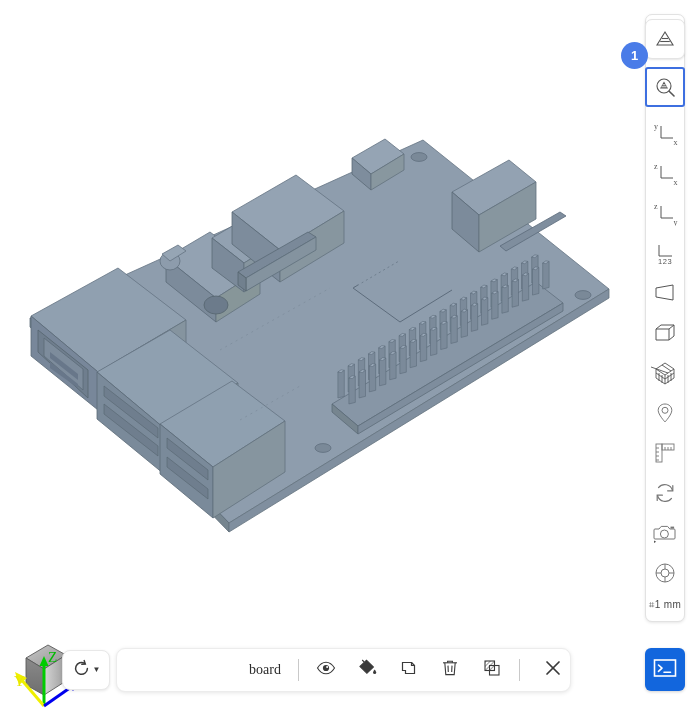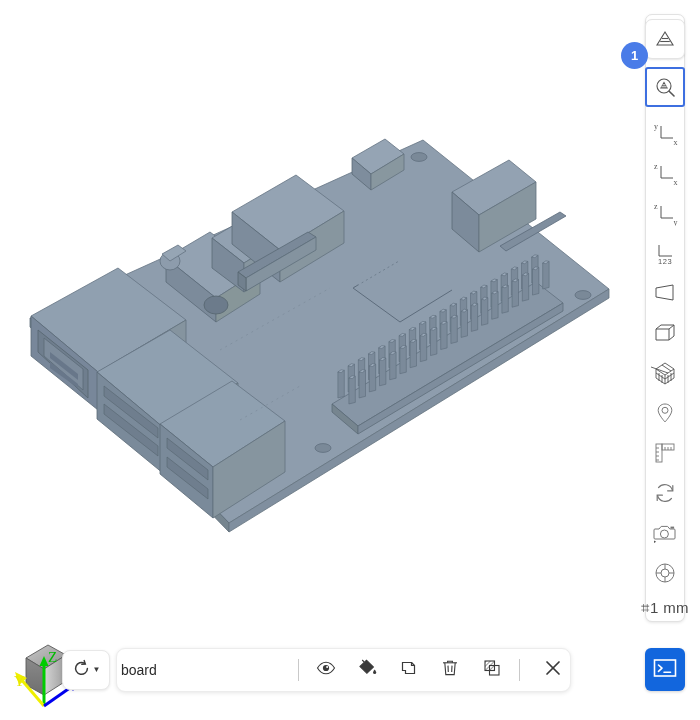--- a/index.html
+++ b/index.html
@@ -42,21 +42,21 @@
     box-shadow: 0 1px 2px rgba(0,0,0,0.10);
     margin-top: 2px;
   }
   .tool-btn.active {
     border: 2px solid #3d6fe0;
     border-radius: 3px;
     width: 40px; height: 40px;
     background: #fff;
   }
   #scale-label {
-    font-size: 15px; color: #4a4a4a; letter-spacing: 0.4px;
+    font-size: 10px; color: #4a4a4a; letter-spacing: 0.4px;
     margin-top: 6px; white-space: nowrap;
     font-family: "Liberation Sans", sans-serif;
     text-align: center;
   }
 
   
   #tool-badge {
     position: absolute; left: 621px; top: 42px;
     width: 27px; height: 27px; border-radius: 50%;
     background: #4a7ce8; color: #ffffff;
@@ -95,23 +95,23 @@
   #bottom-bar {
     position: absolute; left: 116px; top: 648px;
     width: 455px; height: 44px;
     background: #ffffff; border: 1px solid #ececec;
     border-radius: 9px;
     box-shadow: 0 1px 4px rgba(0,0,0,0.10);
     display: flex; align-items: center;
     z-index: 23;
   }
   #object-label {
-    flex: 0 0 160px; text-align: left;
+    flex: 0 0 160px; text-align: right;
     font-size: 14px; color: #2b2b2b;
-    font-family: Liberation Sans, sans-serif;
+    font-family: Liberation Serif, serif;
     margin-left: 4px;
   }
   .bar-sep {
     width: 1px; height: 22px; background: #c9c9c9;
     margin: 0 2px;
   }
   .bar-sep.dbl { box-shadow: 3px 0 0 -0.5px #c9c9c9; }
   .bar-icon {
     width: 40px; height: 40px;
     display: flex; align-items: center; justify-content: center;

